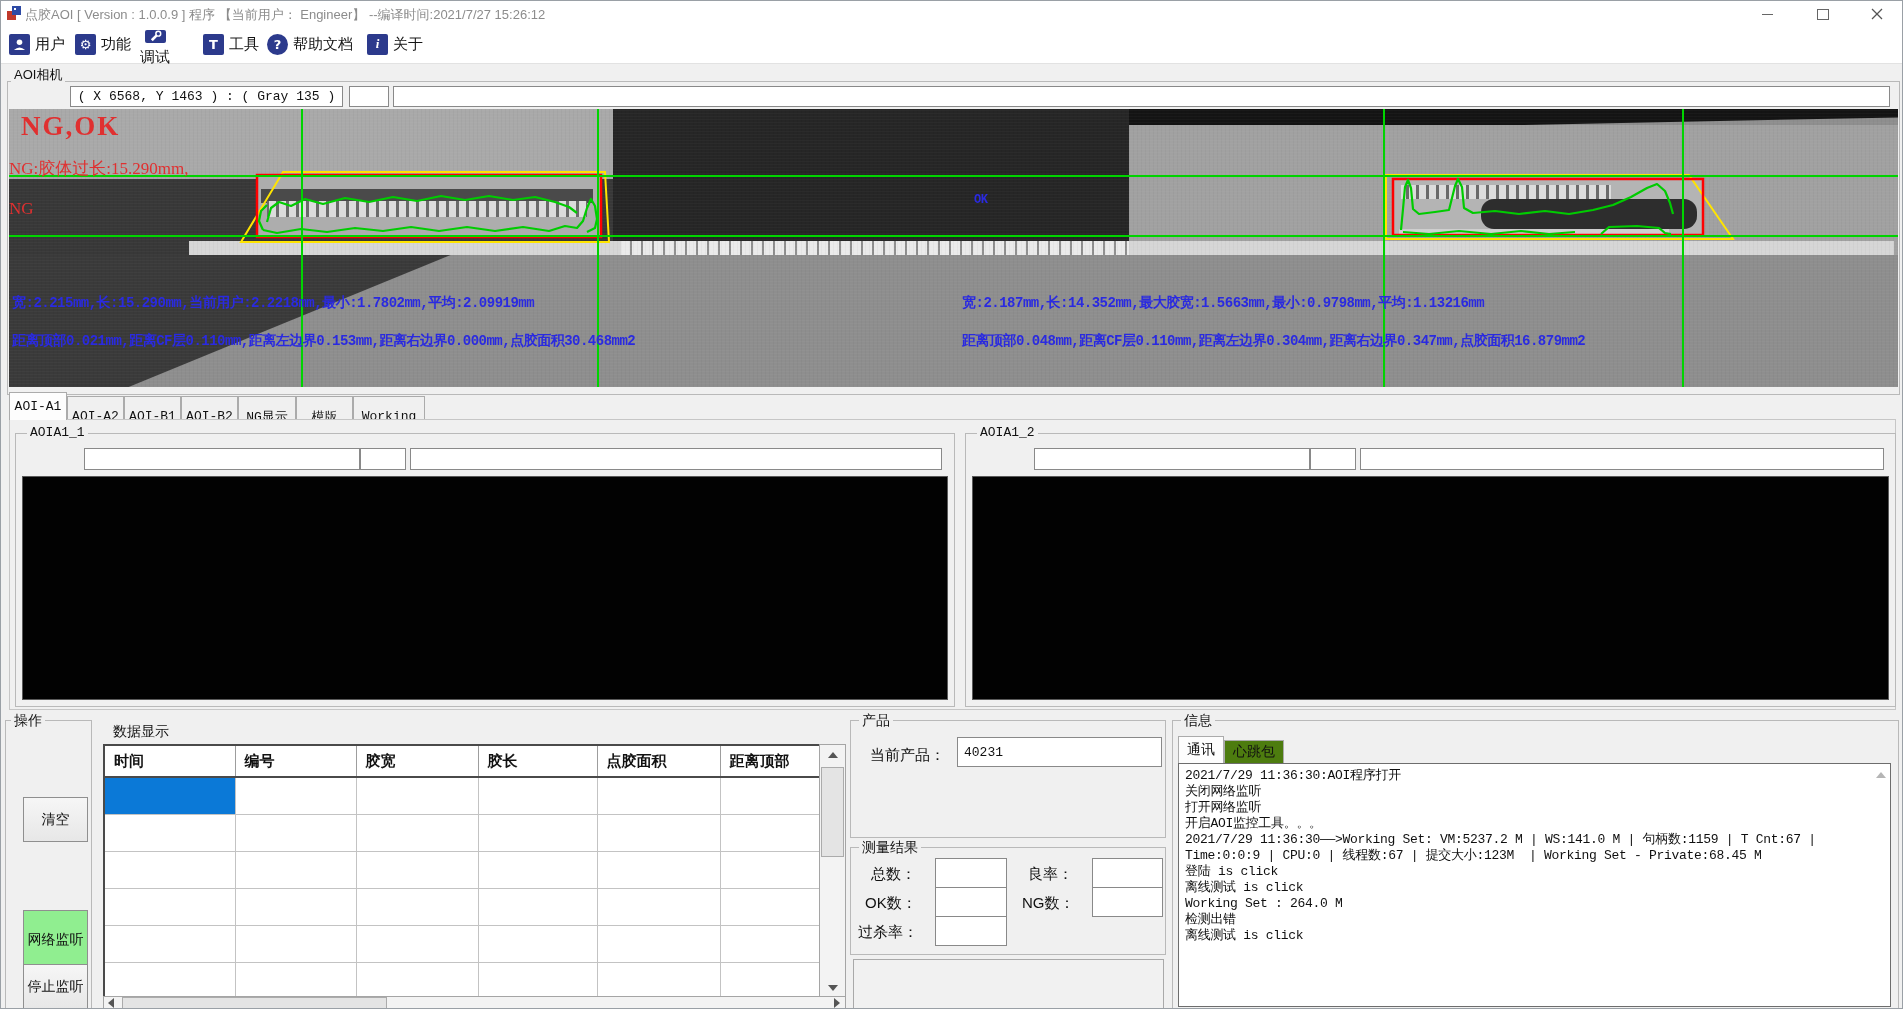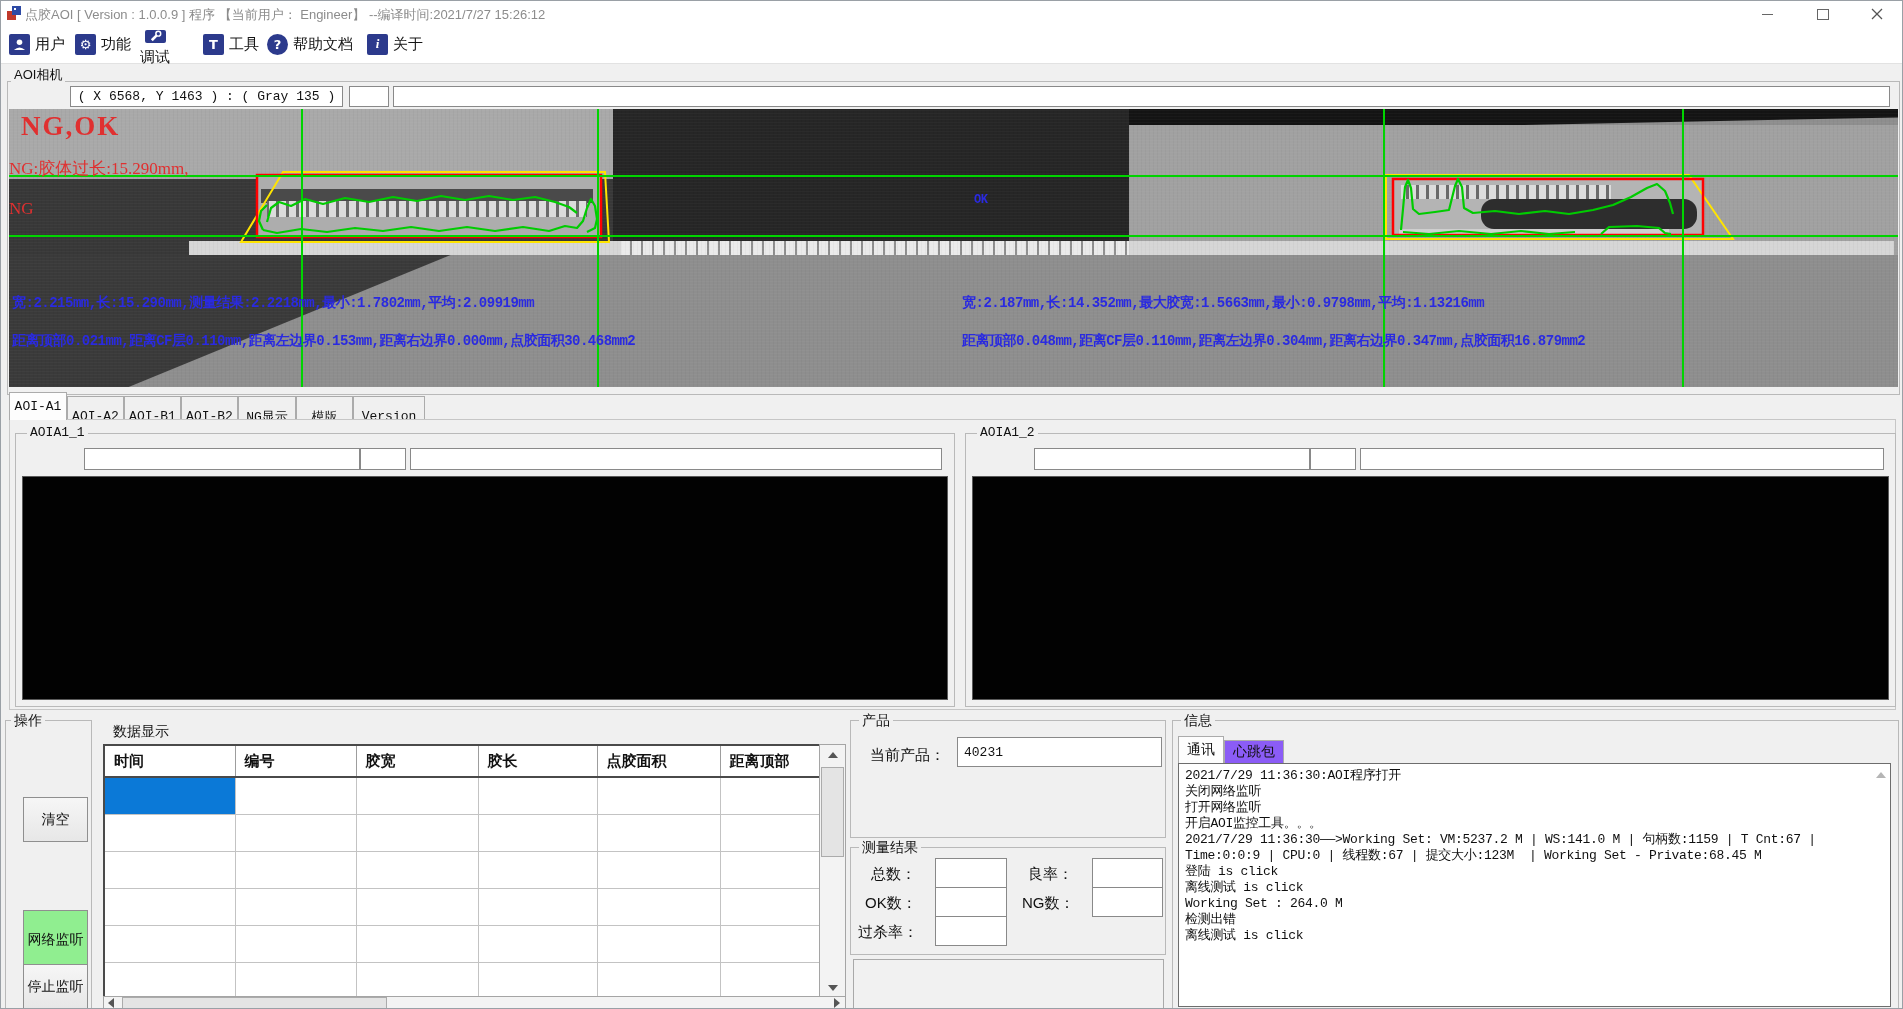--- a/index.html
+++ b/index.html
@@ -55,21 +55,21 @@
   .dtable td.sel{background:#0b79d7;}
   
   .sb{position:absolute;background:#f3f3f3;border:1px solid #a5a5a5;box-sizing:border-box;}
   .sb .thumb{position:absolute;background:#e4e4e4;border:1px solid #ababab;box-sizing:border-box;}
   .tri{width:0;height:0;position:absolute;}
   .tri.up{border-left:5px solid transparent;border-right:5px solid transparent;border-bottom:6px solid #555;}
   .tri.down{border-left:5px solid transparent;border-right:5px solid transparent;border-top:6px solid #555;}
   .tri.left{border-top:5px solid transparent;border-bottom:5px solid transparent;border-right:6px solid #555;}
   .tri.right{border-top:5px solid transparent;border-bottom:5px solid transparent;border-left:6px solid #555;}
   
-  .itab{position:absolute;background:#8b5cf6;border:1px solid #ababab;border-bottom:none;font-size:14px;
+  .itab{position:absolute;background:#4d7c0f;border:1px solid #ababab;border-bottom:none;font-size:14px;
         display:flex;align-items:center;justify-content:center;box-sizing:border-box;}
   .itab.active{background:#fdfdfd;z-index:4;}
   .logbox{position:absolute;left:1177px;top:762px;width:713px;height:244px;background:#fff;border:1px solid #6d6d6d;
           overflow:hidden;box-sizing:border-box;}
   .logline{font-family:"Liberation Mono",monospace;font-size:13px;line-height:16px;white-space:pre;color:#101010;letter-spacing:-0.3px;}
   .small-label{position:absolute;font-size:15px;white-space:nowrap;}
 </style>
 </head>
 <body>
 
@@ -191,33 +191,33 @@
       <line x1="1375" y1="0" x2="1375" y2="278" stroke="#00d400" stroke-width="2"></line>
       <line x1="1674" y1="0" x2="1674" y2="278" stroke="#00d400" stroke-width="2"></line>
       <line x1="0" y1="67" x2="1889" y2="67" stroke="#00d400" stroke-width="2"></line>
       <line x1="0" y1="127" x2="1889" y2="127" stroke="#00d400" stroke-width="2"></line>
     </svg>
 
     <div class="ovl-red" style="left:12px;top:2px;font-size:27px;letter-spacing:2px;">NG,OK</div>
     <div class="ovl-red" style="left:0px;top:48px;font-size:17px;font-weight:normal;">NG:胶体过长:15.290mm,</div>
     <div class="ovl-red" style="left:0px;top:90px;font-size:17px;font-weight:normal;">NG</div>
     <div class="ovl-blue" style="left:965px;top:84px;font-size:12px;">OK</div>
-    <div class="ovl-blue" style="left:3px;top:185px;">宽:2.215mm,长:15.290mm,测量结果:2.2218mm,最小:1.7802mm,平均:2.09919mm</div>
+    <div class="ovl-blue" style="left:3px;top:185px;">宽:2.215mm,长:15.290mm,当前用户:2.2218mm,最小:1.7802mm,平均:2.09919mm</div>
     <div class="ovl-blue" style="left:3px;top:223px;">距离顶部0.021mm,距离CF层0.110mm,距离左边界0.153mm,距离右边界0.000mm,点胶面积30.468mm2</div>
     <div class="ovl-blue" style="left:953px;top:185px;">宽:2.187mm,长:14.352mm,最大胶宽:1.5663mm,最小:0.9798mm,平均:1.13216mm</div>
     <div class="ovl-blue" style="left:953px;top:223px;">距离顶部0.048mm,距离CF层0.110mm,距离左边界0.304mm,距离右边界0.347mm,点胶面积16.879mm2</div>
   </div>
 
   <div class="tab active" style="left:8px;width:58px;">AOI-A1</div>
   <div class="tab" style="left:66px;width:57px;">AOI-A2</div>
   <div class="tab" style="left:123px;width:57px;">AOI-B1</div>
   <div class="tab" style="left:180px;width:57px;">AOI-B2</div>
   <div class="tab" style="left:237px;width:58px;">NG显示</div>
   <div class="tab" style="left:295px;width:57px;">模版</div>
-  <div class="tab" style="left:352px;width:72px;">Version</div>
+  <div class="tab" style="left:352px;width:72px;">Working</div>
   <div class="tabpanel"></div>
 
   <div class="grp-label" style="left:26px;top:424px;font-family:'Liberation Mono',monospace;font-size:13px;">AOIA1_1</div>
   <div class="grp" style="left:14px;top:432px;width:938px;height:272px;">
     <div class="combo" style="left:8px;top:16px;">
       <span>Mode</span>
         <span class="arr"></span>
     </div>
     <div class="fld" style="left:68px;top:14px;width:276px;height:22px;"></div>
     <div class="fld" style="left:344px;top:14px;width:46px;height:22px;"></div>

